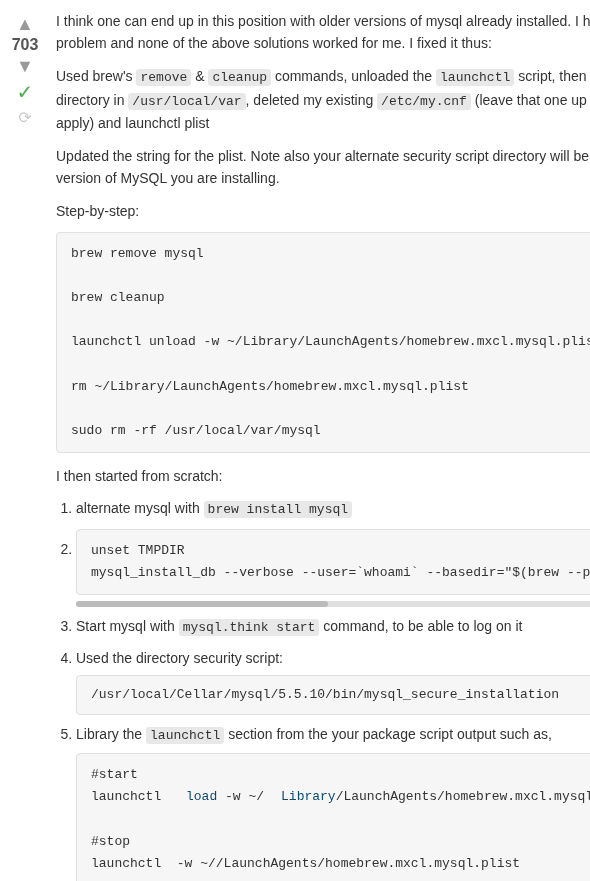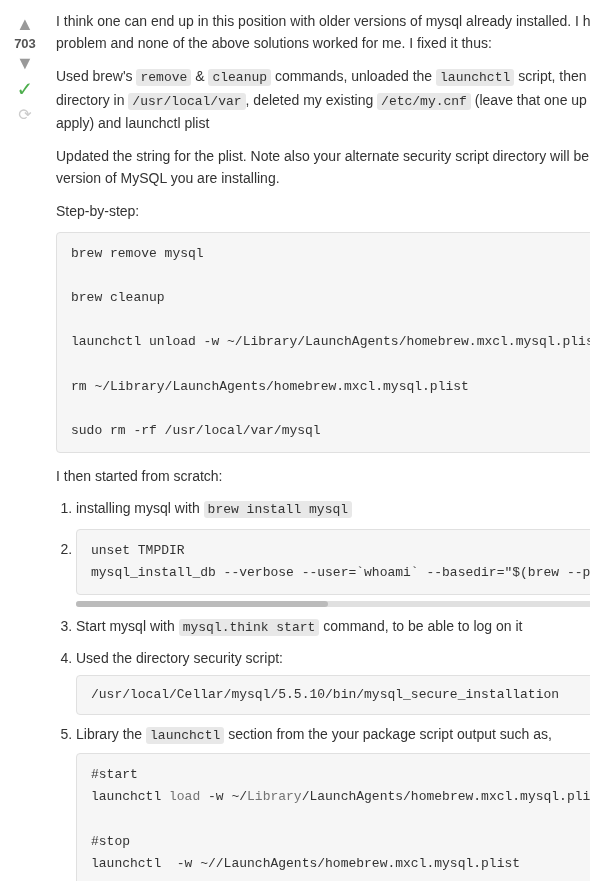--- a/index.html
+++ b/index.html
@@ -27,21 +27,21 @@
       width: 24px;
       height: 20px;
       display: flex;
       align-items: center;
       justify-content: center;
       cursor: pointer;
       color: #999;
       font-size: 18px;
     }
     .vote-count {
-      font-size: 13px;
+      font-size: 16px;
       font-weight: bold;
       color: #555;
       margin: 2px 0;
     }
     .accepted-icon {
       color: #4dae4d;
       font-size: 20px;
       margin-top: 4px;
     }
     .history-icon {
@@ -106,22 +106,23 @@
     }
     .scrollbar-thumb {
       height: 6px;
       width: 40%;
       background: #bbb;
       border-radius: 3px;
       position: absolute;
       left: 0;
     }
     a.blue-link {
-      color: #737373;
+      color: #0c4a6e;
       text-decoration: none;
+      margin-left: 17px;
     }
   </style>
 </head>
 <body>
 
 <div class="container">
 
   <div class="vote-column">
     <div class="vote-up">
       <span>▲</span>
@@ -153,21 +154,21 @@
 launchctl unload -w ~/Library/LaunchAgents/homebrew.mxcl.mysql.plist
 
 rm ~/Library/LaunchAgents/homebrew.mxcl.mysql.plist
 
 sudo rm -rf /usr/local/var/mysql</div>
 
     <p>I then started from scratch:</p>
 
     <ol>
       <li>
-        <span>installing mysql with </span><code class="inline">brew install mysql</code>
+        <span>alternate mysql with </span><code class="inline">brew install mysql</code>
       </li>
       <li>
         <div class="code-block" style="margin-top:6px; overflow-x:hidden;">unset TMPDIR
 <span style="white-space:nowrap;">mysql_install_db --verbose --user=`whoami` --basedir="$(brew --prefix mysql)" </span></div>
         <div class="scrollbar-track">
           <div class="scrollbar-thumb"></div>
         </div>
       </li>
       <li>
         <span>Start mysql with </span><code class="inline">mysql.think start</code><span> command, to be able to log on it</span>

